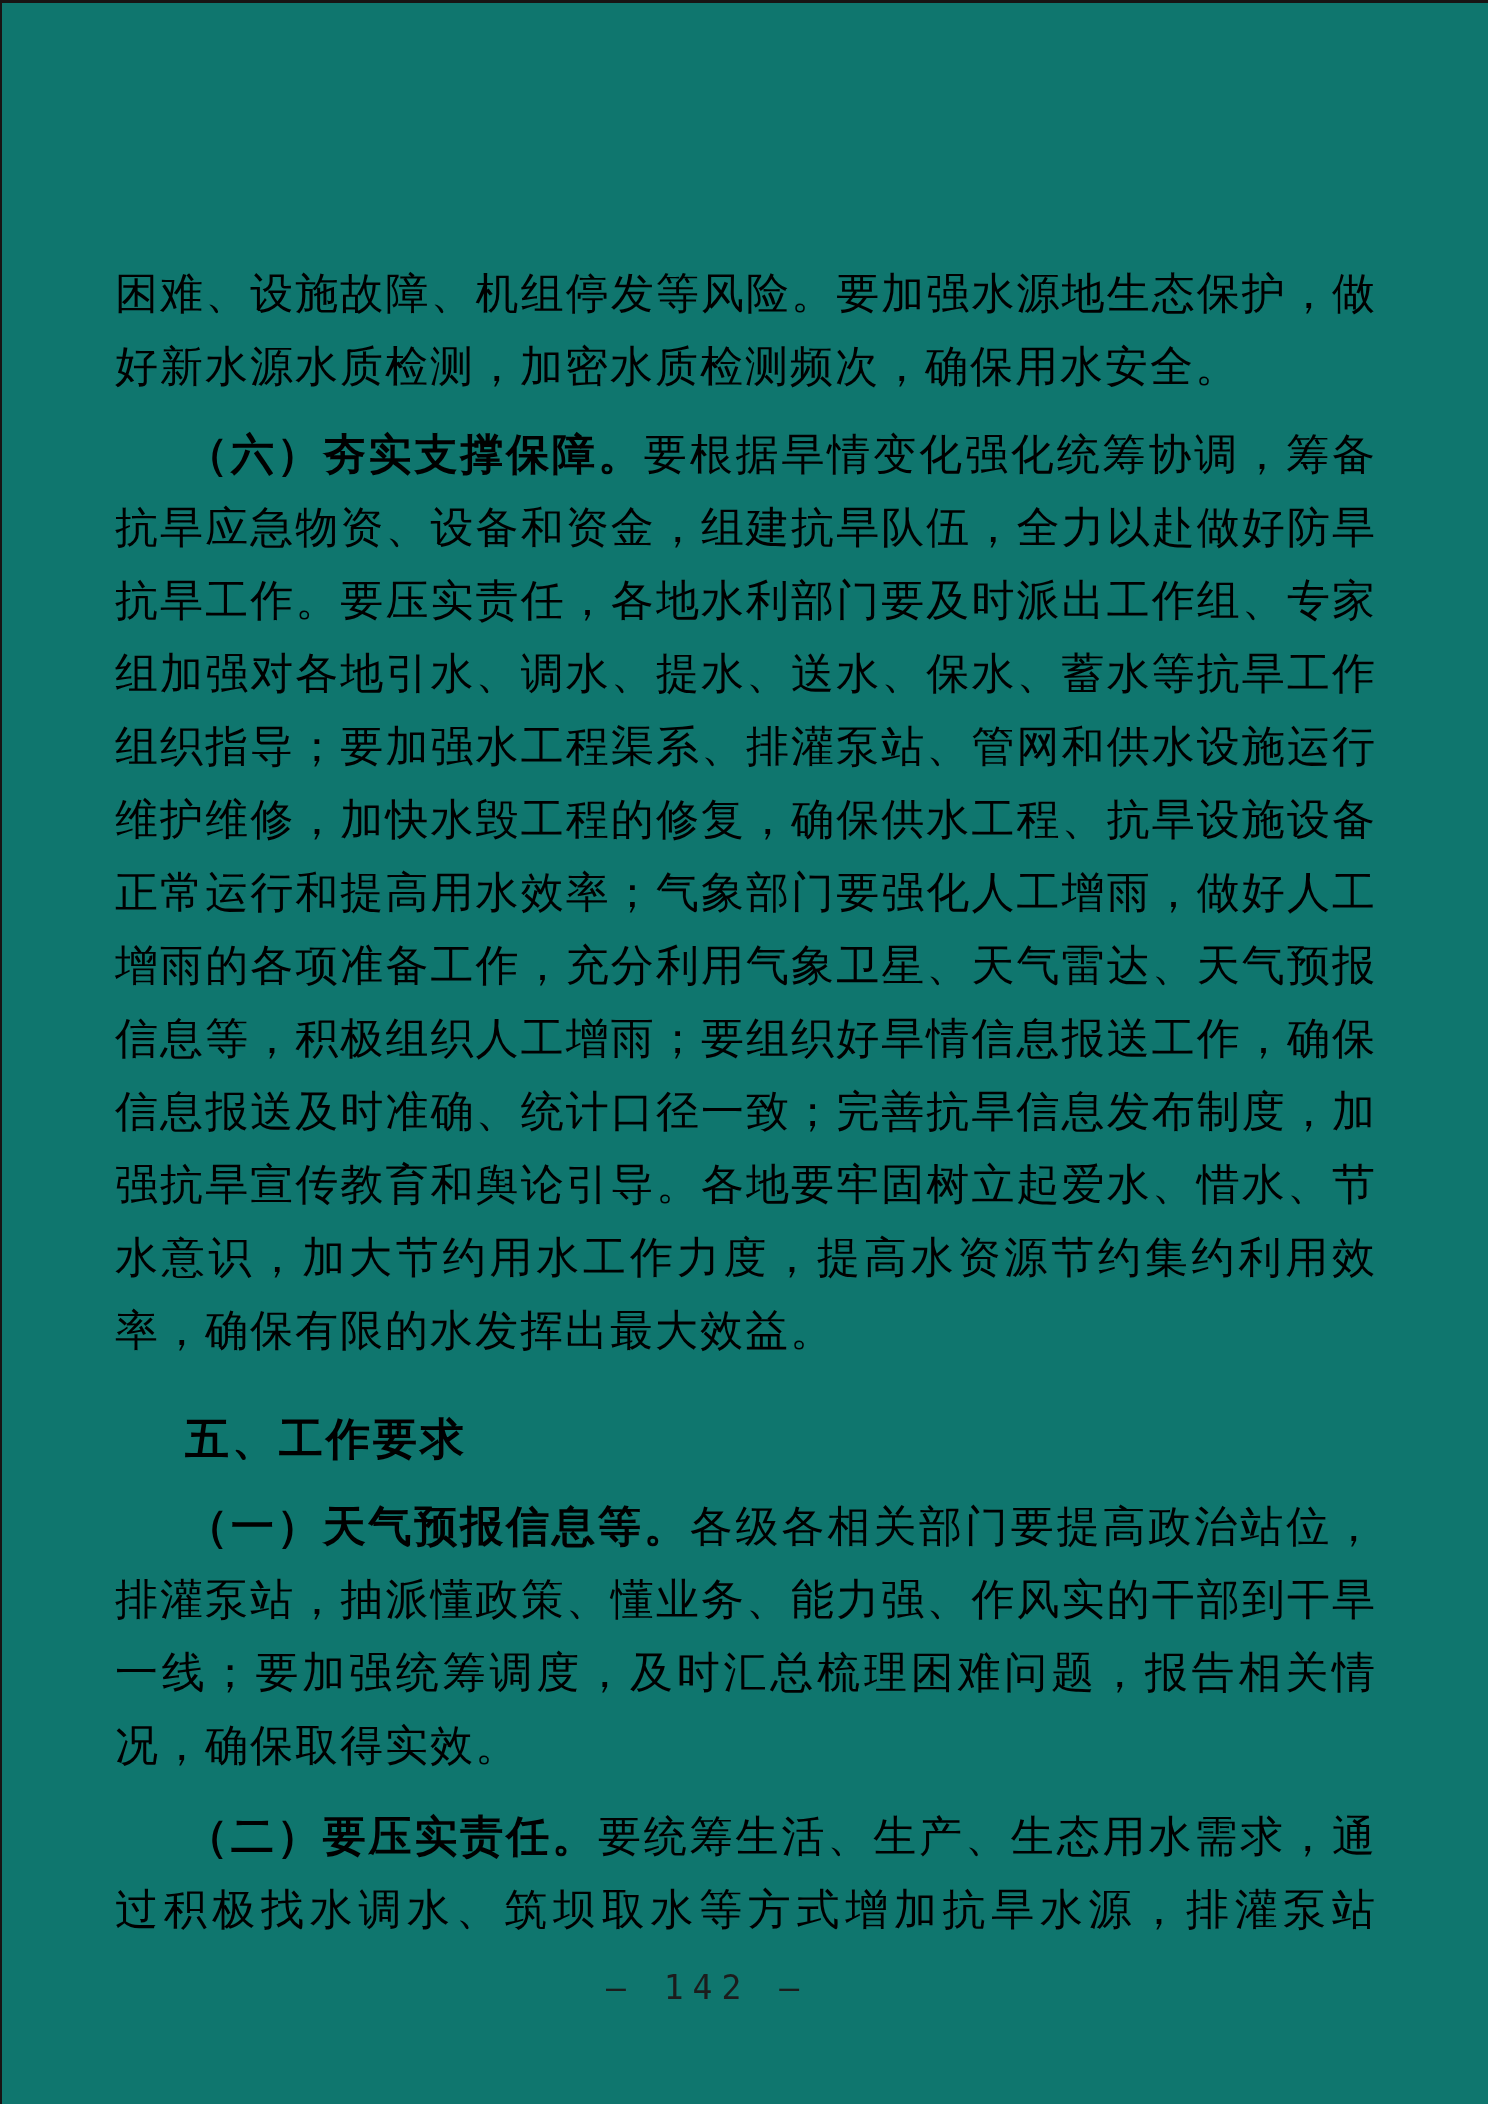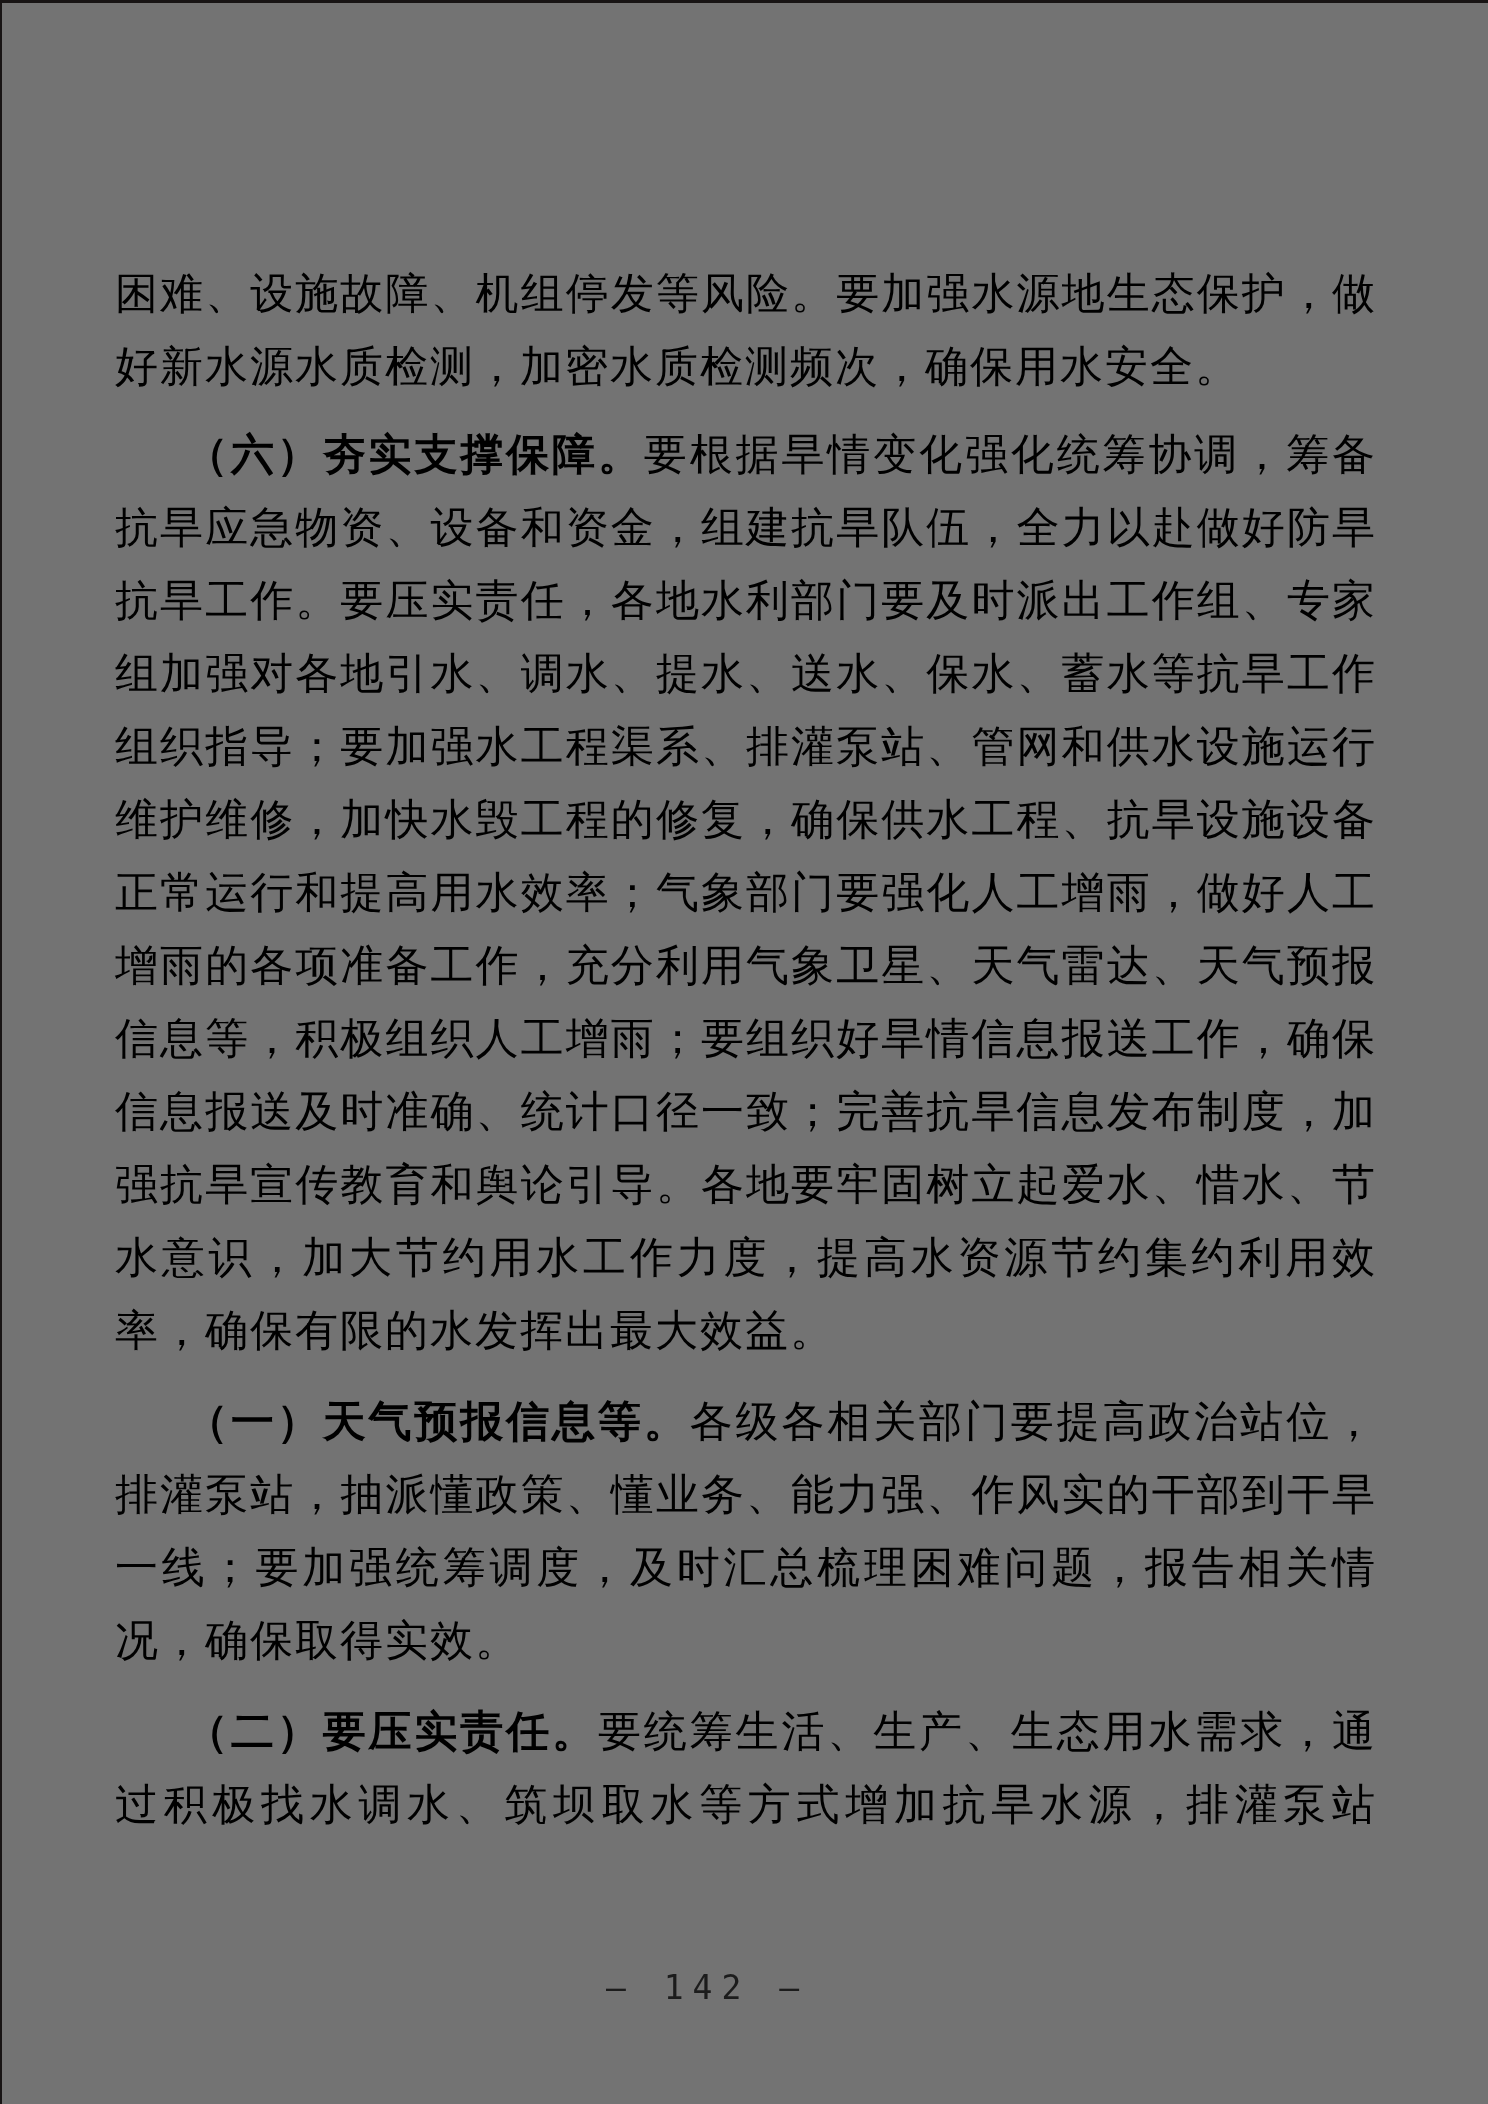--- a/index.html
+++ b/index.html
@@ -4,21 +4,21 @@
 <style>
   html, body {
     margin: 0;
     padding: 0;
     background: #ffffff;
   }
   .page {
     position: relative;
     width: 1488px;
     height: 2104px;
-    background: #737373;
+    background: #0f766e;
     overflow: hidden;
     font-family: "Liberation Serif", serif;
     color: #000000;
   }
   
   .edge-top {
     position: absolute;
     top: 0; left: 0;
     width: 100%; height: 3px;
     background: #181414;
@@ -85,20 +85,21 @@
 
   <div class="edge-top"></div>
   <div class="edge-left"></div>
 
   <div class="content">
 
     <p class="body-text">困难、设施故障、机组停发等风险。要加强水源地生态保护，做好新水源水质检测，加密水质检测频次，确保用水安全。</p>
 
     <p class="body-text item"><span class="lead">（六）夯实支撑保障。</span><span>要根据旱情变化强化统筹协调，筹备抗旱应急物资、设备和资金，组建抗旱队伍，全力以赴做好防旱抗旱工作。要压实责任，各地水利部门要及时派出工作组、专家组加强对各地引水、调水、提水、送水、保水、蓄水等抗旱工作组织指导；要加强水工程渠系、排灌泵站、管网和供水设施运行维护维修，加快水毁工程的修复，确保供水工程、抗旱设施设备正常运行和提高用水效率；气象部门要强化人工增雨，做好人工增雨的各项准备工作，充分利用气象卫星、天气雷达、天气预报信息等，积极组织人工增雨；要组织好旱情信息报送工作，确保信息报送及时准确、统计口径一致；完善抗旱信息发布制度，加强抗旱宣传教育和舆论引导。各地要牢固树立起爱水、惜水、节水意识，加大节约用水工作力度，提高水资源节约集约利用效率，确保有限的水发挥出最大效益。</span></p>
 
+    <h2 class="section-heading">五、工作要求</h2>
 
     <p class="body-text item"><span class="lead">（一）天气预报信息等。</span><span>各级各相关部门要提高政治站位，排灌泵站，抽派懂政策、懂业务、能力强、作风实的干部到干旱一线；要加强统筹调度，及时汇总梳理困难问题，报告相关情况，确保取得实效。</span></p>
 
     <p class="body-text item continued"><span class="lead">（二）要压实责任。</span><span>要统筹生活、生产、生态用水需求，通过积极找水调水、筑坝取水等方式增加抗旱水源，排灌泵站</span></p>
 
   </div>
 
   <div class="page-number">– 142 –</div>
 
 </div>

